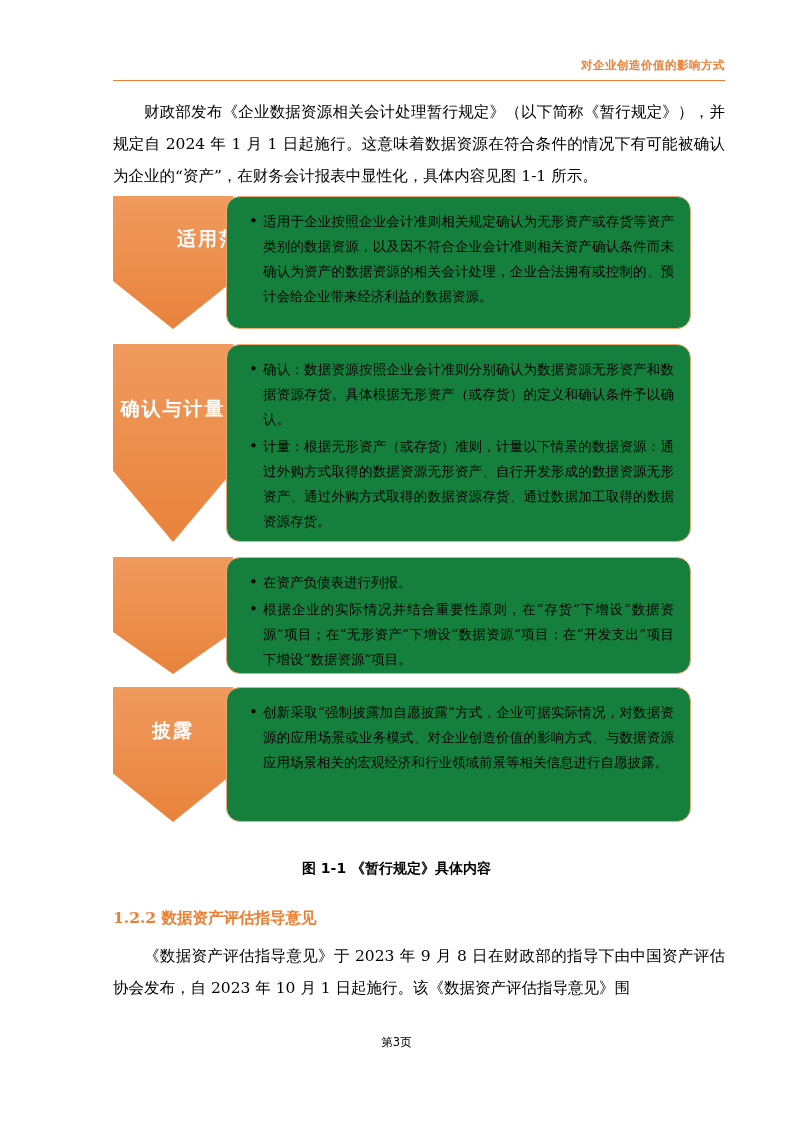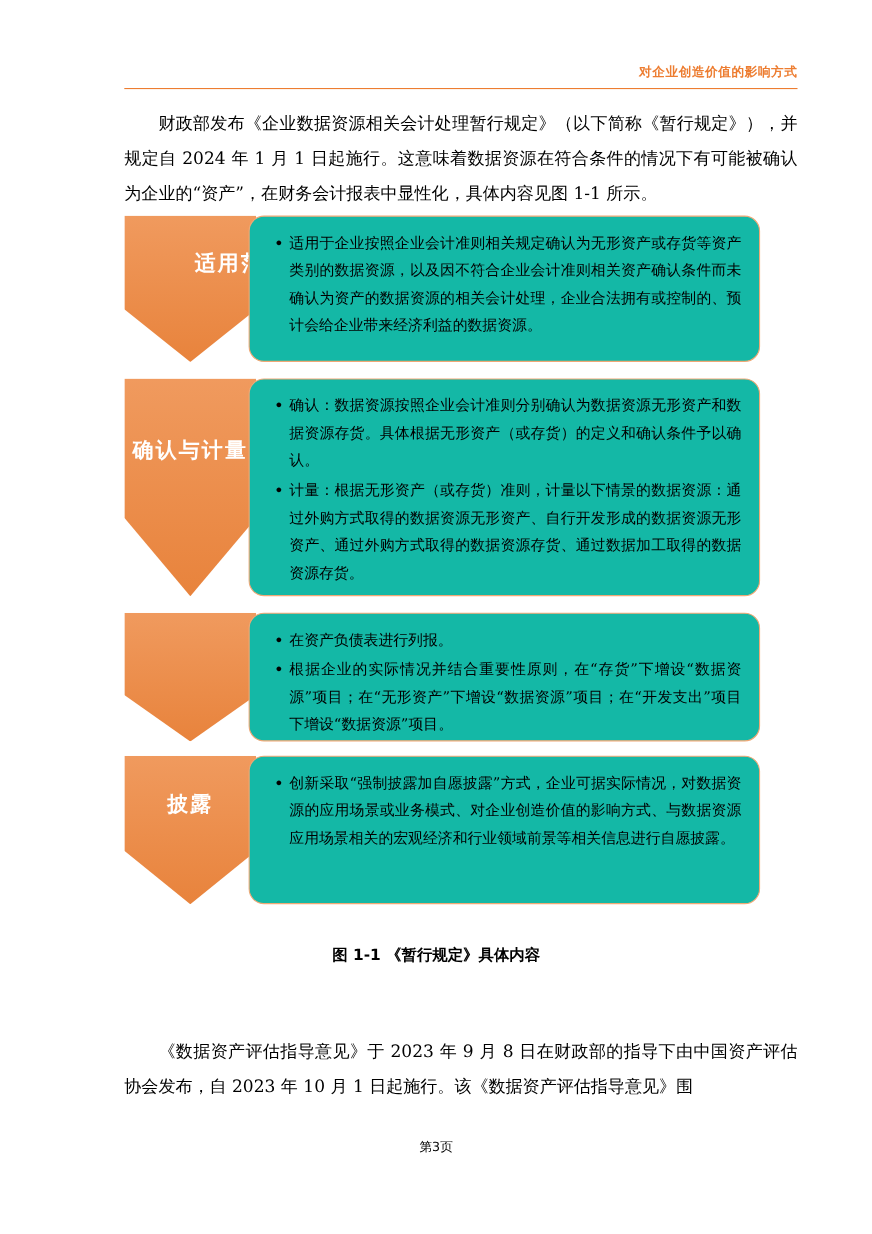--- a/index.html
+++ b/index.html
@@ -88,21 +88,21 @@
     clip-path: polygon(0% 0%, 100% 0%, 100% 64%, 50% 100%, 0% 64%);
   }
   .callout {
     position: absolute;
     left: 113px;
     right: 0;
     top: 0;
     bottom: 0;
     border: 1px solid #F0A875;
     border-radius: 14px;
-    background: #14b8a6;
+    background: #15803d;
     box-sizing: border-box;
   }
   .callout-inner {
     padding: 12px 16px 10px 18px;
   }
   ul.bullets {
     margin: 0;
     padding: 0 0 0 18px;
     list-style: none;
   }
@@ -206,18 +206,19 @@
             <li>创新采取“强制披露加自愿披露”方式，企业可据实际情况，对数据资源的应用场景或业务模式、对企业创造价值的影响方式、与数据资源应用场景相关的宏观经济和行业领域前景等相关信息进行自愿披露。</li>
           </ul>
         </div>
       </div>
     </div>
 
   </div>
 
   <div class="fig-caption" style="top:860px;">图 1-1 《暂行规定》具体内容</div>
 
+  <div class="section-heading" style="top:908px;">1.2.2 数据资产评估指导意见</div>
 
   <div class="body-text indent" style="top:940px;">《数据资产评估指导意见》于 2023 年 9 月 8 日在财政部的指导下由中国资产评估协会发布，自 2023 年 10 月 1 日起施行。该《数据资产评估指导意见》围</div>
 
   <div class="page-number" style="top:1035px;">第3页</div>
 
 </div>
 
 </body></html>

